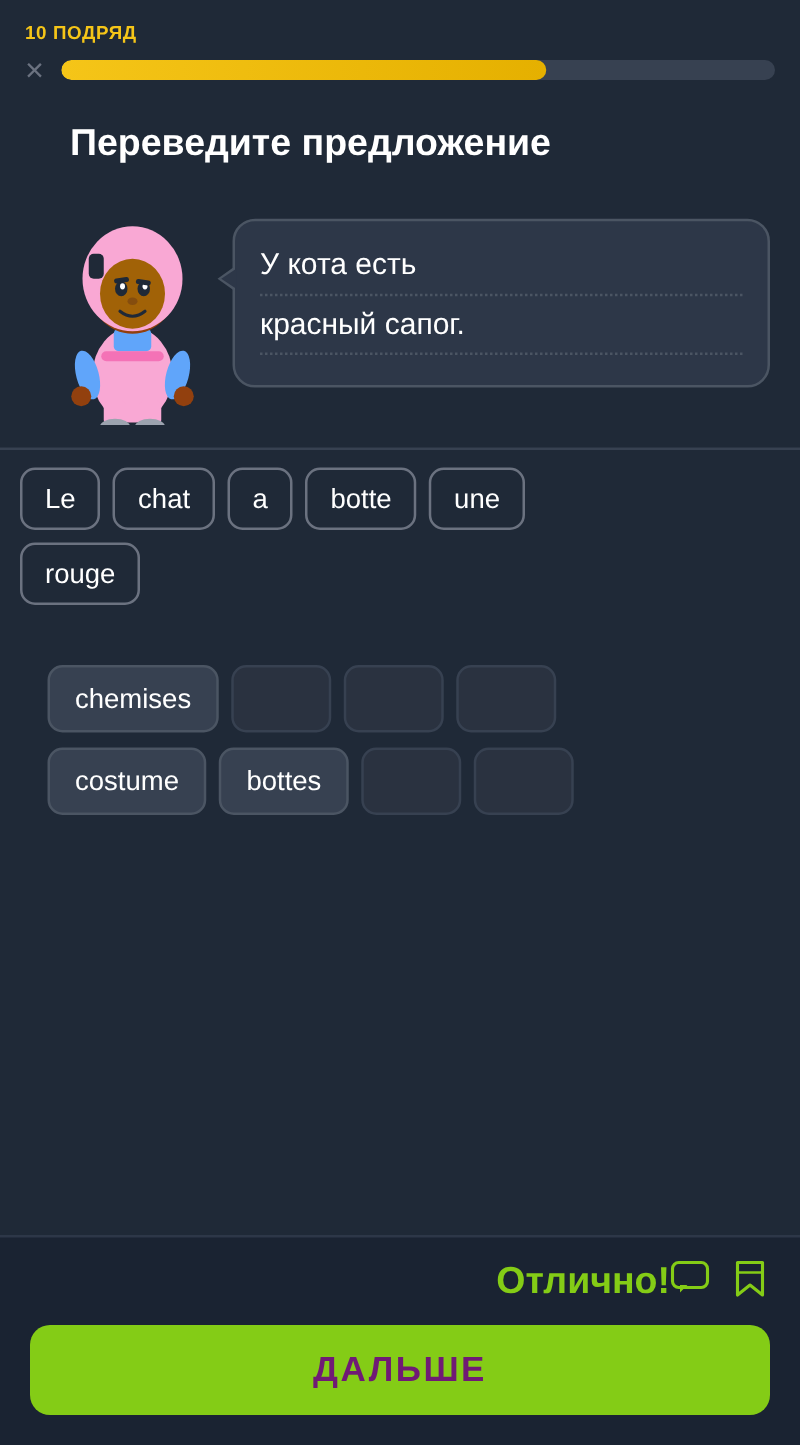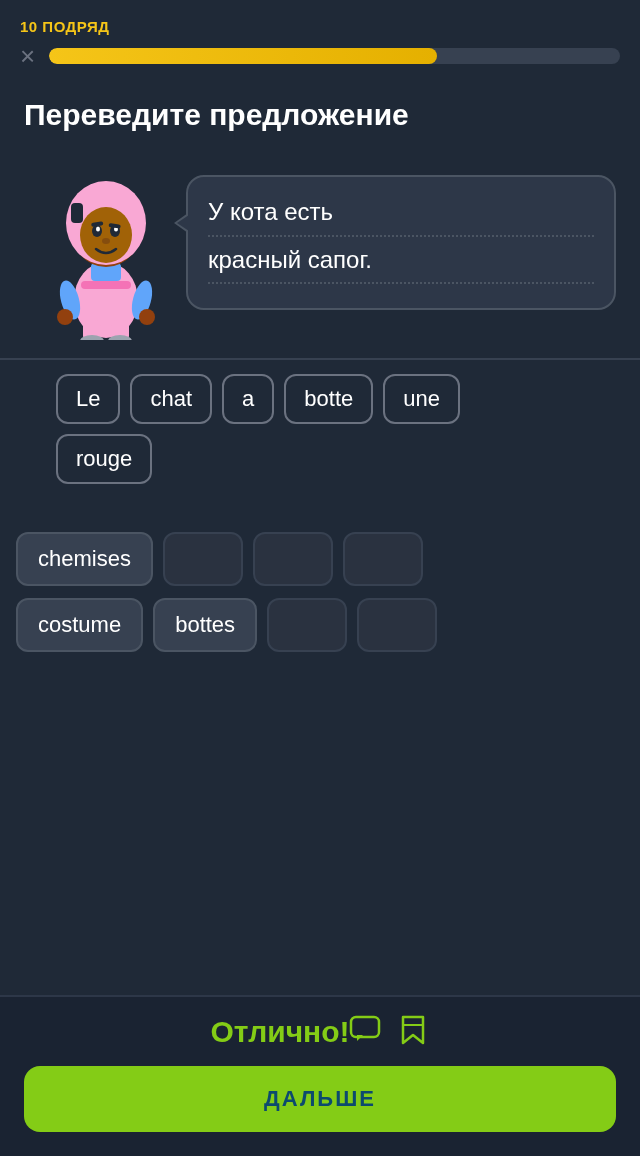--- a/index.html
+++ b/index.html
@@ -55,20 +55,21 @@
       border-radius: 99px;
     }
 
     
     .instruction {
       padding: 18px 24px 0 24px;
       font-size: 30px;
       font-weight: 800;
       color: #fff;
       line-height: 1.2;
+      margin-left: 32px;
     }
 
     
     .scene {
       display: flex;
       align-items: flex-start;
       padding: 22px 24px 10px 36px;
       gap: 10px;
       min-height: 210px;
     }
@@ -136,41 +137,41 @@
       padding: 0 16px;
       display: flex;
       flex-direction: column;
       gap: 10px;
       min-height: 140px;
     }
     .word-row {
       display: flex;
       flex-wrap: wrap;
       gap: 10px;
-      margin-left: 40px;
     }
     .word-chip {
       background: #1f2937;
       border: 2px solid #6b7280;
       border-radius: 12px;
       padding: 10px 18px;
       font-size: 22px;
       color: #fff;
       font-weight: 500;
       cursor: pointer;
       user-select: none;
       transition: background 0.15s;
     }
 
     
     .word-bank {
       padding: 18px 16px 10px 16px;
       display: flex;
       flex-direction: column;
       gap: 12px;
+      margin-left: 22px;
     }
     .bank-row {
       display: flex;
       gap: 10px;
       flex-wrap: wrap;
     }
     .bank-chip {
       background: #374151;
       border: 2px solid #4b5563;
       border-radius: 12px;
@@ -195,21 +196,21 @@
       bottom: 0;
       left: 0;
       width: 640px;
       background: #1a2332;
       border-top: 2px solid #2d3748;
       padding: 16px 24px 24px 24px;
     }
     .result-row {
       display: flex;
       align-items: center;
-      justify-content: center;
+      justify-content: flex-end;
       margin-bottom: 16px;
     }
     .result-text {
       font-size: 30px;
       font-weight: 800;
       color: #84cc16;
     }
     .icon-group {
       display: flex;
       gap: 16px;
@@ -218,25 +219,25 @@
       background: none;
       border: none;
       cursor: pointer;
       color: #84cc16;
       font-size: 30px;
       line-height: 1;
     }
     .next-btn {
       width: 100%;
       background: #84cc16;
-      color: #0c4a6e;
+      color: #701a75;
       border: none;
       border-radius: 16px;
       padding: 20px;
-      font-size: 22px;
+      font-size: 28px;
       font-weight: 800;
       letter-spacing: 2px;
       cursor: pointer;
       text-transform: uppercase;
     }
 
     
     .bottom-spacer { height: 160px; }
   </style>
 </head>

